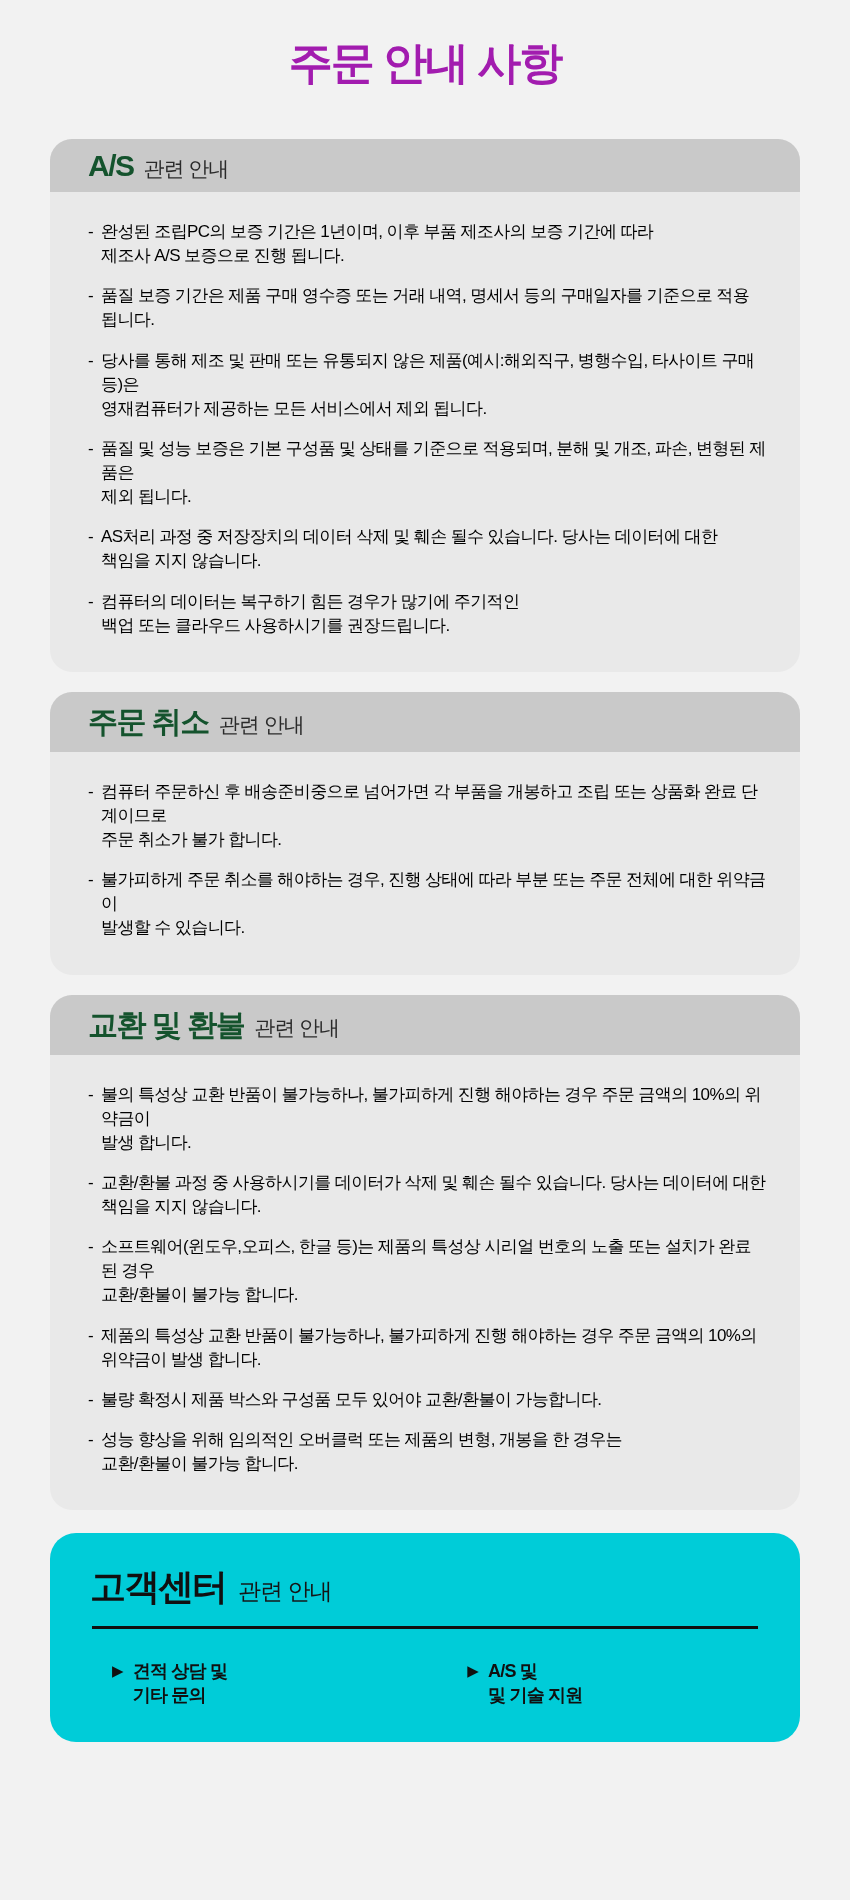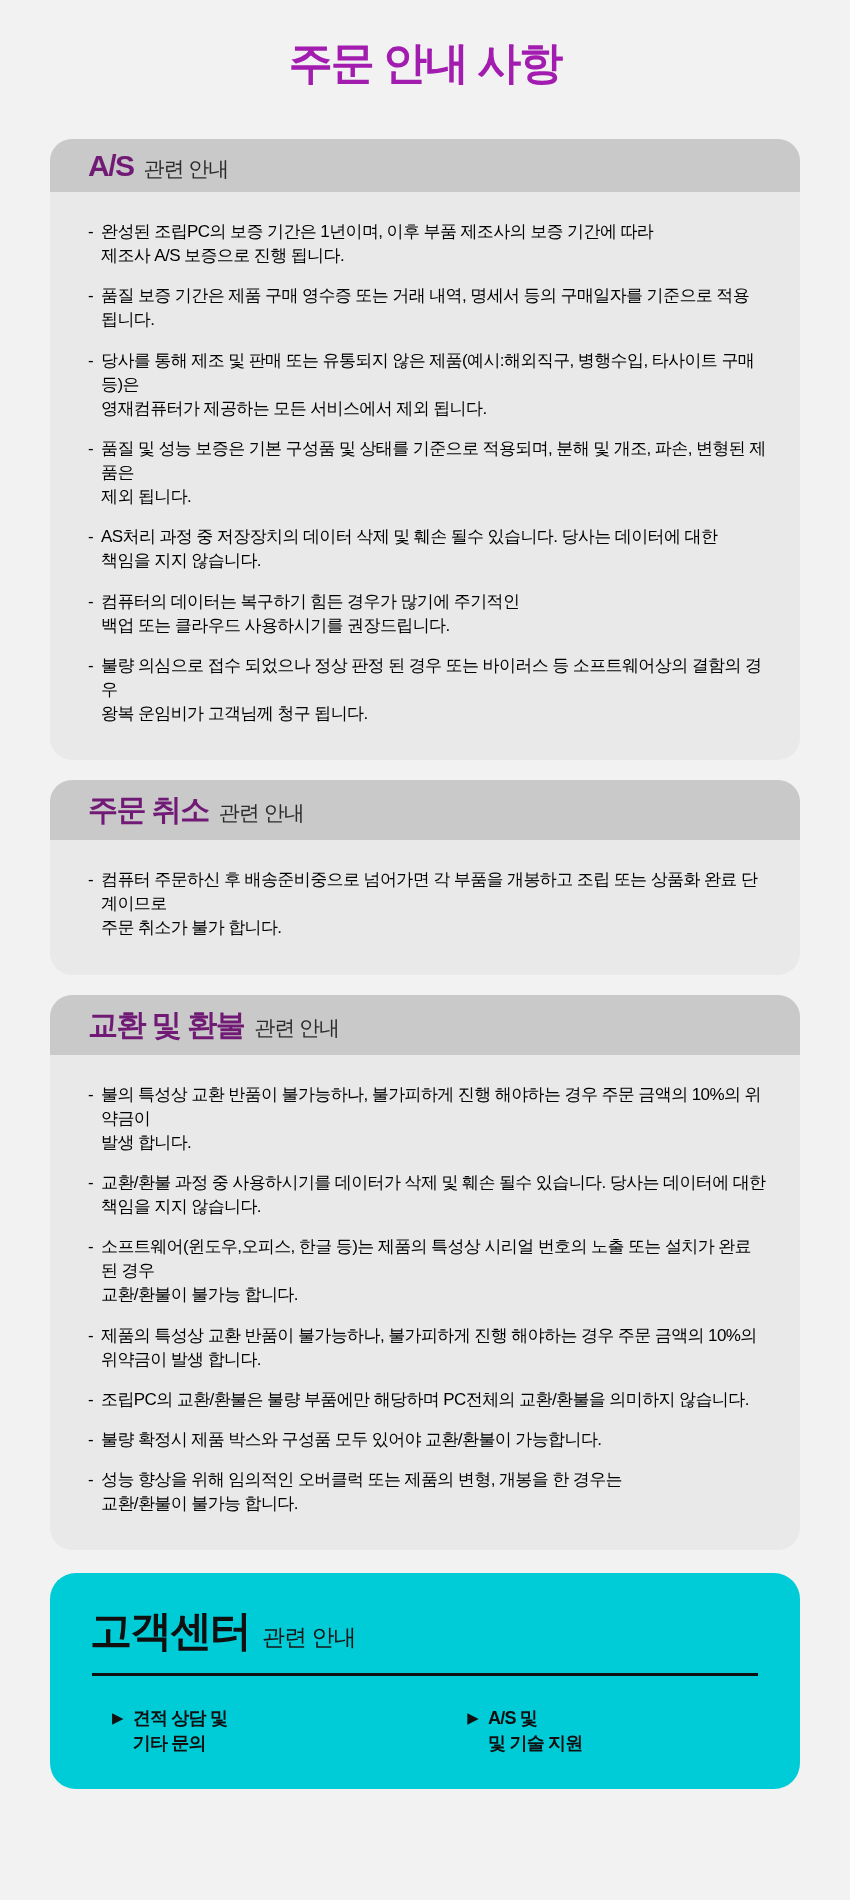--- a/index.html
+++ b/index.html
@@ -6,34 +6,34 @@
   html,body { width:850px; background:#f2f2f2; font-family:"Liberation Sans","DejaVu Sans",sans-serif; color:#1c1c1c; }
   body { min-height:1900px; display:flex; flex-direction:column; }
 
   .page-title { margin-top:34px; text-align:center; font-size:44px; font-weight:800; letter-spacing:-2px; color:#a21caf; }
 
   .card { width:750px; margin:0 auto; border-radius:22px; background:#e9e9e9; overflow:hidden; }
   .card + .card { margin-top:20px; }
   .card.first { margin-top:46px; }
 
   .card-head { background:#c9c9c9; padding:10px 0 9px 38px; display:flex; align-items:baseline; }
-  .card-head .t-main { font-size:30px; font-weight:800; letter-spacing:-1.5px; color:#701a75;text-align:right; }
+  .card-head .t-main { font-size:30px; font-weight:800; letter-spacing:-1.5px; color:#14532d;text-align:right; }
   .card-head .t-sub { font-size:21px; font-weight:500; letter-spacing:-1px; color:#2a2a2a; margin-left:10px; }
 
   .card-body { padding:28px 34px 30px 38px; }
   ul.notes { list-style:none; }
   ul.notes li { position:relative; padding-left:13px; font-size:17px; line-height:1.42; letter-spacing:-0.6px; color:#000000; margin-bottom:16px; }
   ul.notes li:last-child { margin-bottom:4px; }
   ul.notes li::before { content:"-"; position:absolute; left:0; top:0; }
   ul.notes span { white-space:pre-line; }
 
   
   .cc { width:750px; margin:23px auto 0; border-radius:26px; background:#00ccd8; padding:30px 40px 34px; }
   .cc-head { display:flex; align-items:baseline; }
-  .cc-head .t-main { font-size:42px; font-weight:900; letter-spacing:-2px; color:#101010; }
+  .cc-head .t-main { font-size:36px; font-weight:900; letter-spacing:-2px; color:#101010; }
   .cc-head .t-sub { font-size:23px; font-weight:500; letter-spacing:-1px; color:#151515; margin-left:12px; }
   .cc-rule { border:none; border-top:3px solid #101010; margin:14px 2px 30px; }
 
   .cc-grid { display:grid; grid-template-columns:55% 45%; padding:0 2px 0 22px; }
   .cc-label { font-size:18px; font-weight:600; letter-spacing:-0.8px; line-height:1.35; color:#101010; display:flex; }
   .cc-label .tri { margin-right:10px; font-size:15px; line-height:1.6; }
 </style>
 </head>
 <body>
 
@@ -50,55 +50,54 @@
 제조사 A/S 보증으로 진행 됩니다.</span></li>
       <li><span>품질 보증 기간은 제품 구매 영수증 또는 거래 내역, 명세서 등의 구매일자를 기준으로 적용 됩니다.</span></li>
       <li><span>당사를 통해 제조 및 판매 또는 유통되지 않은 제품(예시:해외직구, 병행수입, 타사이트 구매 등)은
 영재컴퓨터가 제공하는 모든 서비스에서 제외 됩니다.</span></li>
       <li><span>품질 및 성능 보증은 기본 구성품 및 상태를 기준으로 적용되며, 분해 및 개조, 파손, 변형된 제품은
 제외 됩니다.</span></li>
       <li><span>AS처리 과정 중 저장장치의 데이터 삭제 및 훼손 될수 있습니다. 당사는 데이터에 대한
 책임을 지지 않습니다.</span></li>
       <li><span>컴퓨터의 데이터는 복구하기 힘든 경우가 많기에 주기적인
 백업 또는 클라우드 사용하시기를 권장드립니다.</span></li>
-      <li><span>불량 의심으로 접수 되었으나 정상 판정 된 경우 또는 바이러스 등 소프트웨어상의 결함의 경우
-왕복 운임비가 고객님께 청구 됩니다.</span></li>
     </ul>
   </div>
 </section>
 
 <section class="card">
   <div class="card-head">
     <span class="t-main">주문 취소</span>
     <span class="t-sub">관련 안내</span>
   </div>
   <div class="card-body">
     <ul class="notes">
       <li><span>컴퓨터 주문하신 후 배송준비중으로 넘어가면 각 부품을 개봉하고 조립 또는 상품화 완료 단계이므로
 주문 취소가 불가 합니다.</span></li>
+      <li><span>불가피하게 주문 취소를 해야하는 경우, 진행 상태에 따라 부분 또는 주문 전체에 대한 위약금이
+발생할 수 있습니다.</span></li>
     </ul>
   </div>
 </section>
 
 <section class="card">
   <div class="card-head">
     <span class="t-main">교환 및 환불</span>
     <span class="t-sub">관련 안내</span>
   </div>
   <div class="card-body">
     <ul class="notes">
       <li><span>불의 특성상 교환 반품이 불가능하나, 불가피하게 진행 해야하는 경우 주문 금액의 10%의 위약금이
 발생 합니다.</span></li>
       <li><span>교환/환불 과정 중 사용하시기를 데이터가 삭제 및 훼손 될수 있습니다. 당사는 데이터에 대한
 책임을 지지 않습니다.</span></li>
       <li><span>소프트웨어(윈도우,오피스, 한글 등)는 제품의 특성상 시리얼 번호의 노출 또는 설치가 완료된 경우
 교환/환불이 불가능 합니다.</span></li>
       <li><span>제품의 특성상 교환 반품이 불가능하나, 불가피하게 진행 해야하는 경우 주문 금액의 10%의
 위약금이 발생 합니다.</span></li>
-      <li><span>조립PC의 교환/환불은 불량 부품에만 해당하며 PC전체의 교환/환불을 의미하지 않습니다.</span></li>
       <li><span>불량 확정시 제품 박스와 구성품 모두 있어야 교환/환불이 가능합니다.</span></li>
       <li><span>성능 향상을 위해 임의적인 오버클럭 또는 제품의 변형, 개봉을 한 경우는
 교환/환불이 불가능 합니다.</span></li>
     </ul>
   </div>
 </section>
 
 <section class="cc">
   <div class="cc-head">
     <span class="t-main">고객센터</span>

